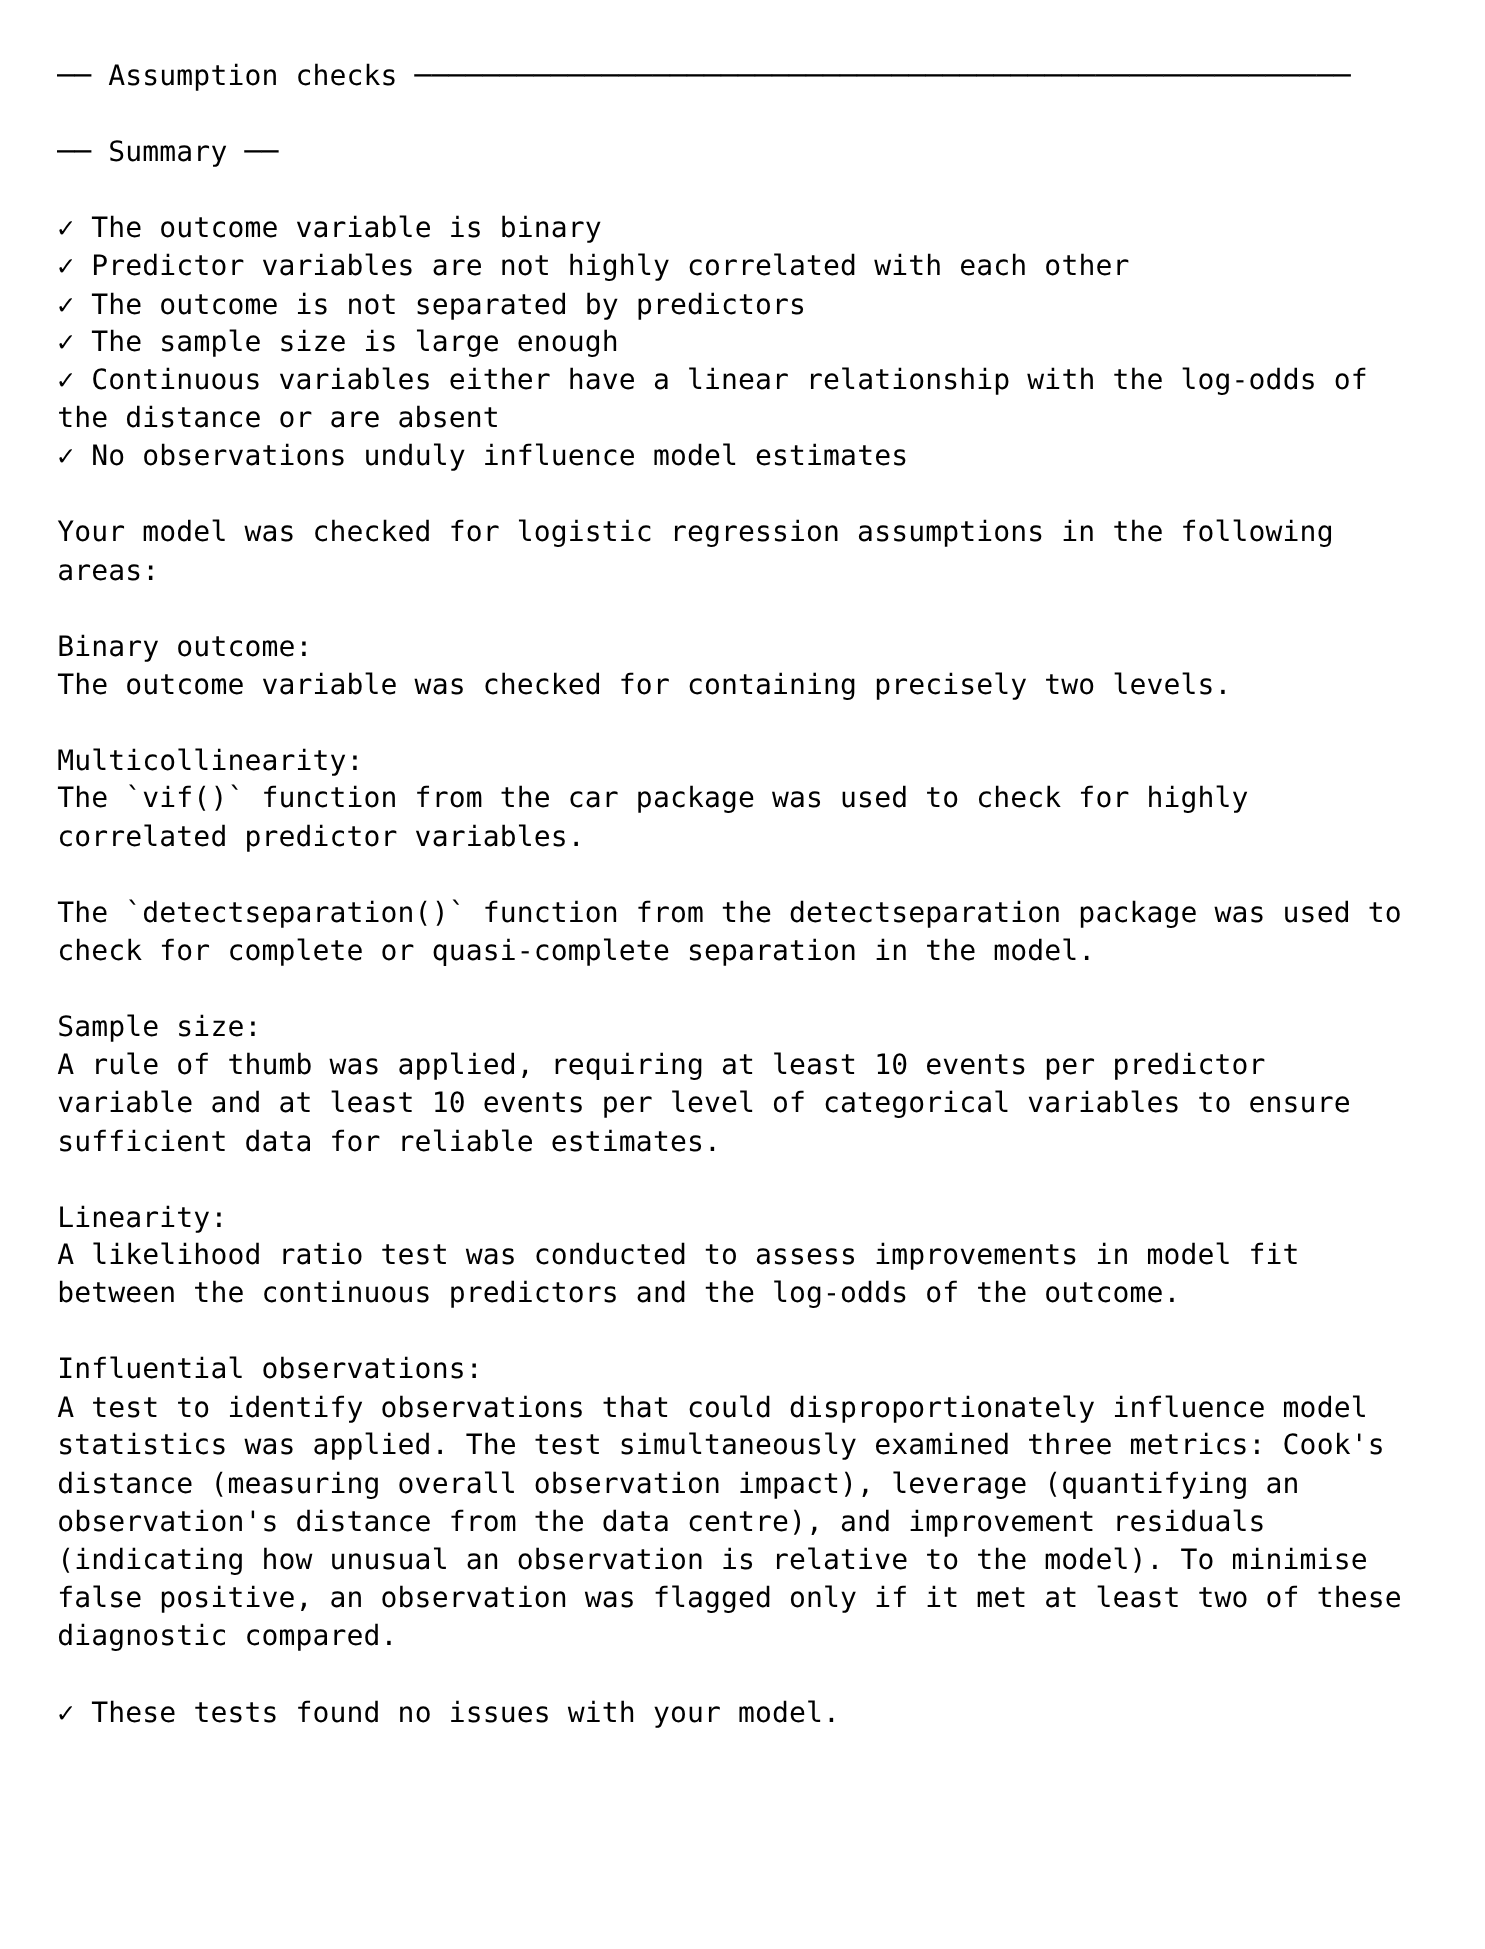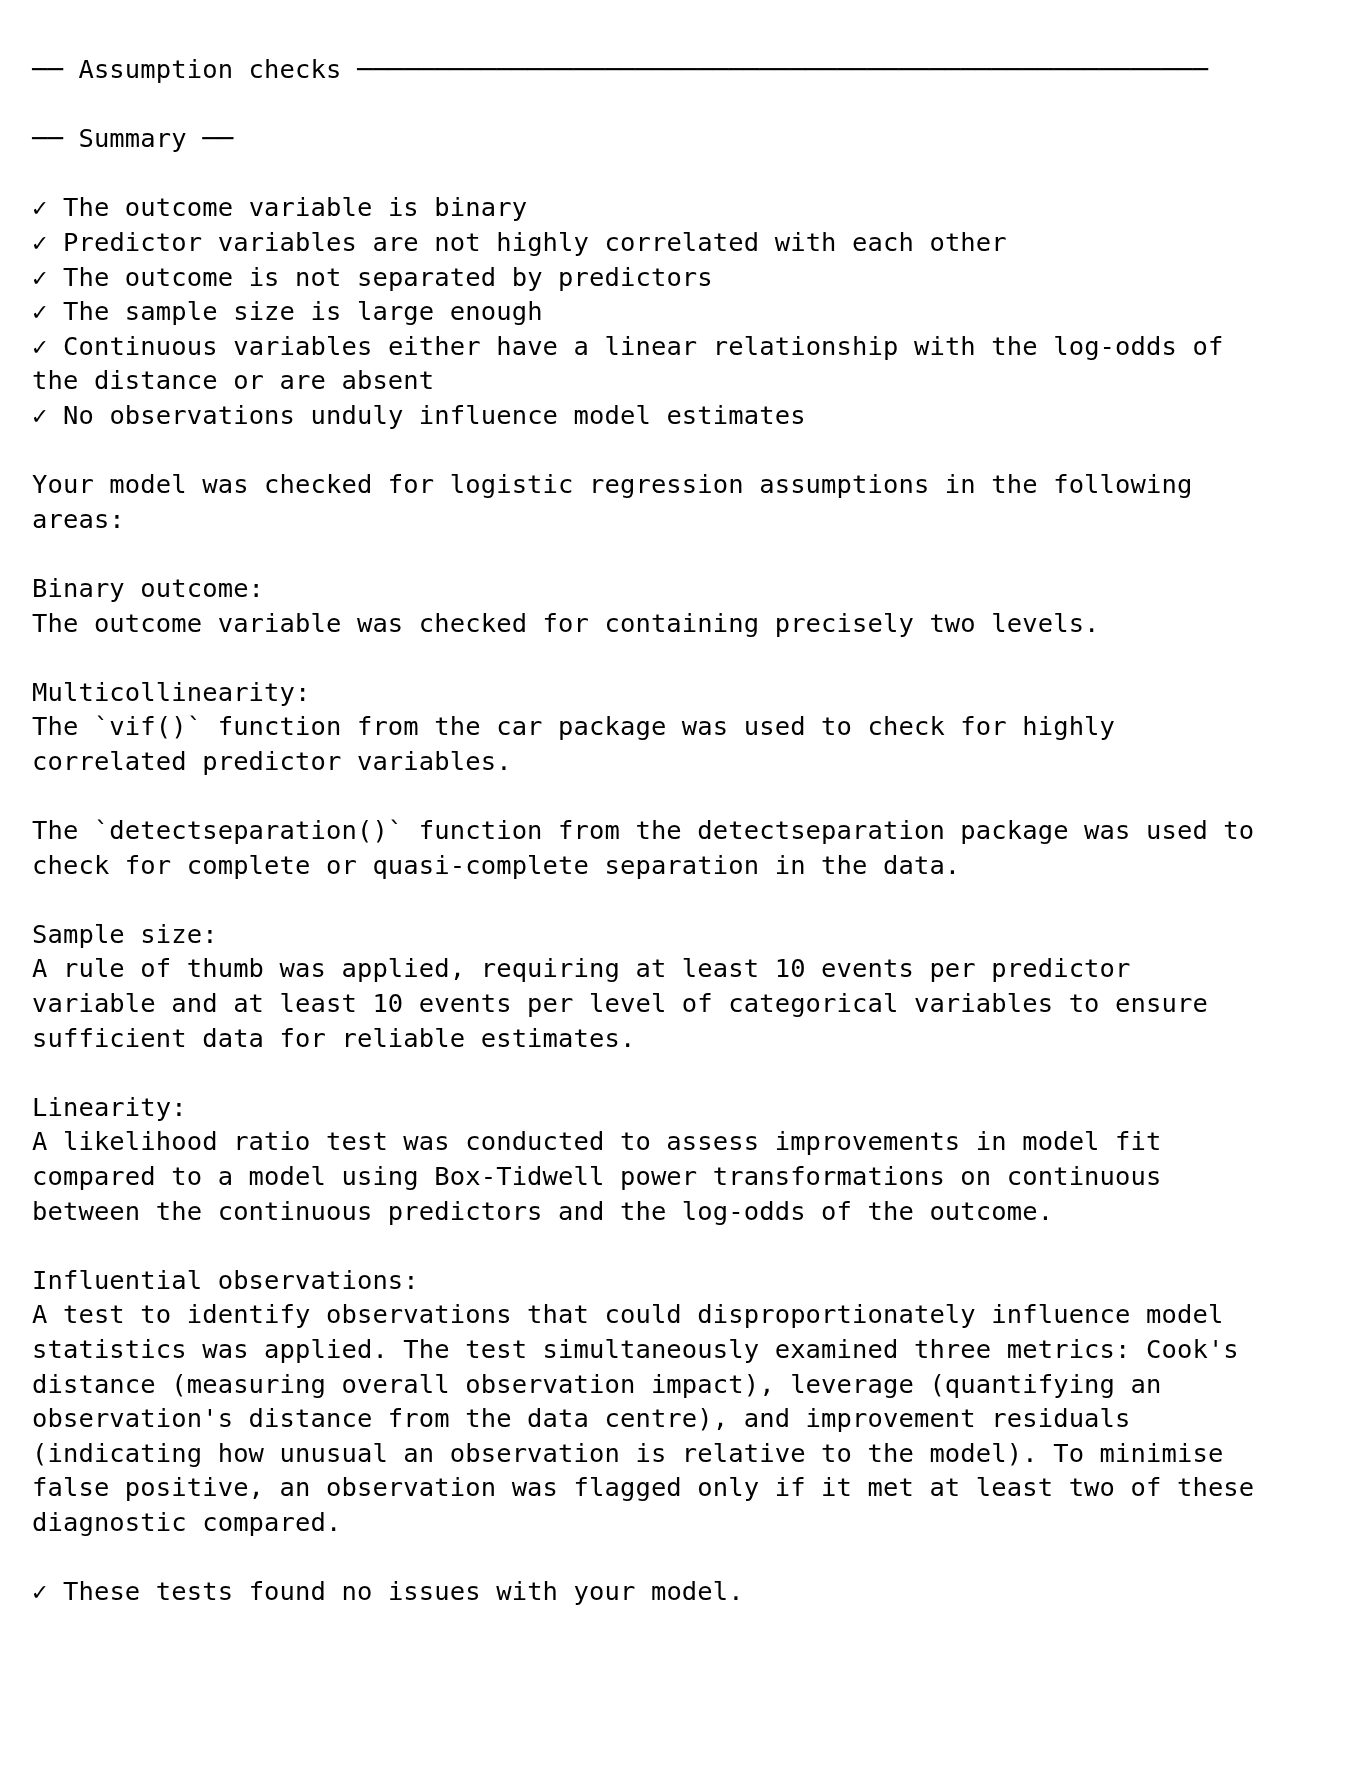--- a/index.html
+++ b/index.html
@@ -11,21 +11,21 @@
     width: 1350px;
     height: 1772px;
     overflow: hidden;
     font-family: "DejaVu Sans Mono", "Liberation Mono", monospace;
     font-size: 25.5px;
     line-height: 34.6px;
     color: #000000;
     letter-spacing: 0.12px;
   }
   .console {
-    padding: 52px 0 0 32px;
+    padding: 52px 0 0 52px;
   }
   .line {
     min-height: 34.6px;
     white-space: pre;
   }
   .check-icon {
     display: inline;
   }
 </style>
 </head>
@@ -48,30 +48,29 @@
     <div class="line">areas:</div>
     <div class="line"></div>
     <div class="line">Binary outcome:</div>
     <div class="line">The outcome variable was checked for containing precisely two levels.</div>
     <div class="line"></div>
     <div class="line">Multicollinearity:</div>
     <div class="line">The `vif()` function from the car package was used to check for highly</div>
     <div class="line">correlated predictor variables.</div>
     <div class="line"></div>
     <div class="line">The `detectseparation()` function from the detectseparation package was used to</div>
-    <div class="line">check for complete or quasi-complete separation in the data.</div>
+    <div class="line">check for complete or quasi-complete separation in the model.</div>
     <div class="line"></div>
     <div class="line">Sample size:</div>
     <div class="line">A rule of thumb was applied, requiring at least 10 events per predictor</div>
     <div class="line">variable and at least 10 events per level of categorical variables to ensure</div>
     <div class="line">sufficient data for reliable estimates.</div>
     <div class="line"></div>
     <div class="line">Linearity:</div>
     <div class="line">A likelihood ratio test was conducted to assess improvements in model fit</div>
-    <div class="line">compared to a model using Box-Tidwell power transformations on continuous</div>
     <div class="line">between the continuous predictors and the log-odds of the outcome.</div>
     <div class="line"></div>
     <div class="line">Influential observations:</div>
     <div class="line">A test to identify observations that could disproportionately influence model</div>
     <div class="line">statistics was applied. The test simultaneously examined three metrics: Cook's</div>
     <div class="line">distance (measuring overall observation impact), leverage (quantifying an</div>
     <div class="line">observation's distance from the data centre), and improvement residuals</div>
     <div class="line">(indicating how unusual an observation is relative to the model). To minimise</div>
     <div class="line">false positive, an observation was flagged only if it met at least two of these</div>
     <div class="line">diagnostic compared.</div>

